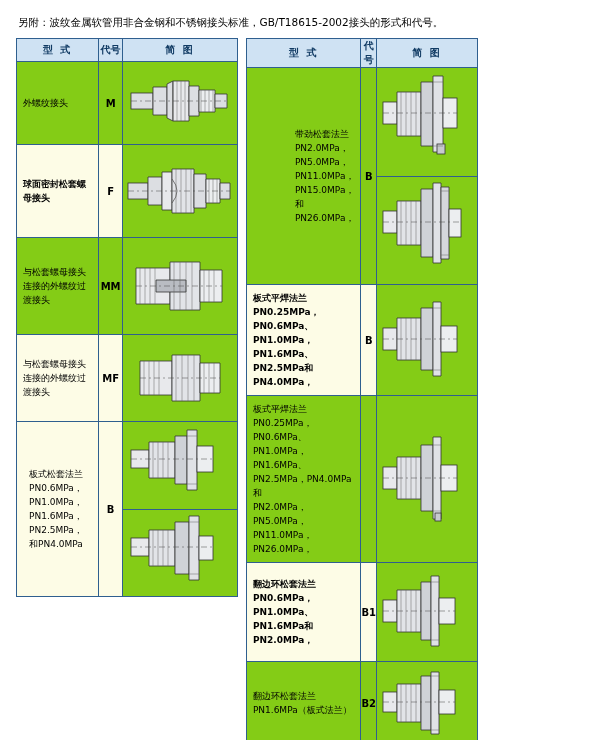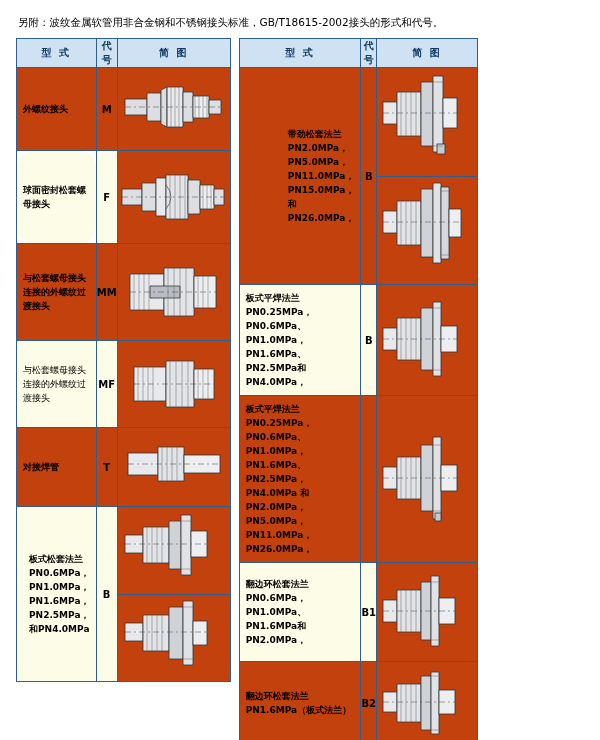--- a/index.html
+++ b/index.html
@@ -63,22 +63,21 @@
     font-size: 9px;
   }
   .code {
     font-size: 10px;
     font-weight: bold;
   }
   .tint {
     background: #fdfce6;
   }
   .white {
-    background: #c2410c;
-    font-weight: bold;
+    background: #84cc16;
   }
   .fig {
     position: relative;
     width: 100%;
     height: 100%;
     min-height: 60px;
   }
   .fig svg {
     display: block;
     margin: 0 auto;
@@ -145,21 +144,21 @@
                 <line x1="84" y1="17" x2="84" y2="39"></line>
                 <line x1="88" y1="17" x2="88" y2="39"></line>
                 <line x1="6" y1="28" x2="102" y2="28" stroke-dasharray="6 3 2 3" stroke="#444"></line>
               </g>
             </svg>
           </div>
         </td>
       </tr>
 
       <tr>
-        <td class="tint" style="height:92px;border-radius:17px;">
+        <td class="tint" style="height:92px;">
           <div class="cell-text" style="white-space:pre-line;font-weight:bold;">球面密封松套螺母接头</div>
         </td>
         <td class="tint code">F</td>
         <td class="white">
           <div class="fig">
             <svg width="112" height="62" viewBox="0 0 112 62">
               <g stroke="#333" stroke-width="0.8" fill="#dcdee2">
                 <rect x="4" y="23" width="20" height="16"></rect>
                 <path d="M24 17 h14 v28 h-14 z"></path>
                 <path d="M38 12 h10 v38 h-10 z" fill="#e8e9ec"></path>
@@ -242,48 +241,24 @@
                 <line x1="76" y1="18" x2="76" y2="48"></line>
                 <line x1="81" y1="18" x2="81" y2="48"></line>
                 <line x1="86" y1="18" x2="86" y2="48"></line>
                 <line x1="12" y1="33" x2="92" y2="33" stroke-dasharray="6 3 2 3" stroke="#444"></line>
               </g>
             </svg>
           </div>
         </td>
       </tr>
 
-      <tr>
-        <td class="white" style="height:78px;">
-          <div class="cell-text" style="white-space:pre-line;">对接焊管</div>
-        </td>
-        <td class="white code">T</td>
-        <td class="white">
-          <div class="fig">
-            <svg width="108" height="54" viewBox="0 0 108 54">
-              <g stroke="#333" stroke-width="0.8" fill="#dcdee2">
-                <rect x="8" y="16" width="30" height="22" fill="#e8e9ec"></rect>
-                <path d="M38 10 h26 v34 h-26 z" fill="#e2e4e8"></path>
-                <rect x="64" y="18" width="36" height="18" fill="#eceef0"></rect>
-              </g>
-              <g stroke="#666" stroke-width="0.5">
-                <line x1="42" y1="10" x2="42" y2="44"></line>
-                <line x1="47" y1="10" x2="47" y2="44"></line>
-                <line x1="52" y1="10" x2="52" y2="44"></line>
-                <line x1="57" y1="10" x2="57" y2="44"></line>
-                <line x1="8" y1="27" x2="100" y2="27" stroke-dasharray="6 3 2 3" stroke="#444"></line>
-              </g>
-            </svg>
-          </div>
-        </td>
-      </tr>
 
       <tr>
         <td class="tint" style="height:174px;">
-          <div class="cell-text" style="white-space:pre-line;font-weight:bold;padding-left:12px;">板式松套法兰
+          <div class="cell-text" style="white-space:pre-line;font-weight:normal;padding-left:12px;">板式松套法兰
 PN0.6MPa，PN1.0MPa，
 PN1.6MPa，PN2.5MPa，
 和PN4.0MPa</div>
         </td>
         <td class="tint code">B</td>
         <td class="white" style="padding:0;">
           <div style="height:87px;border-bottom:1px solid #2f5f8f;display:flex;align-items:center;justify-content:center;">
             <div class="fig">
               <svg width="110" height="76" viewBox="0 0 110 76">
                 <g stroke="#333" stroke-width="0.8" fill="#dcdee2">

